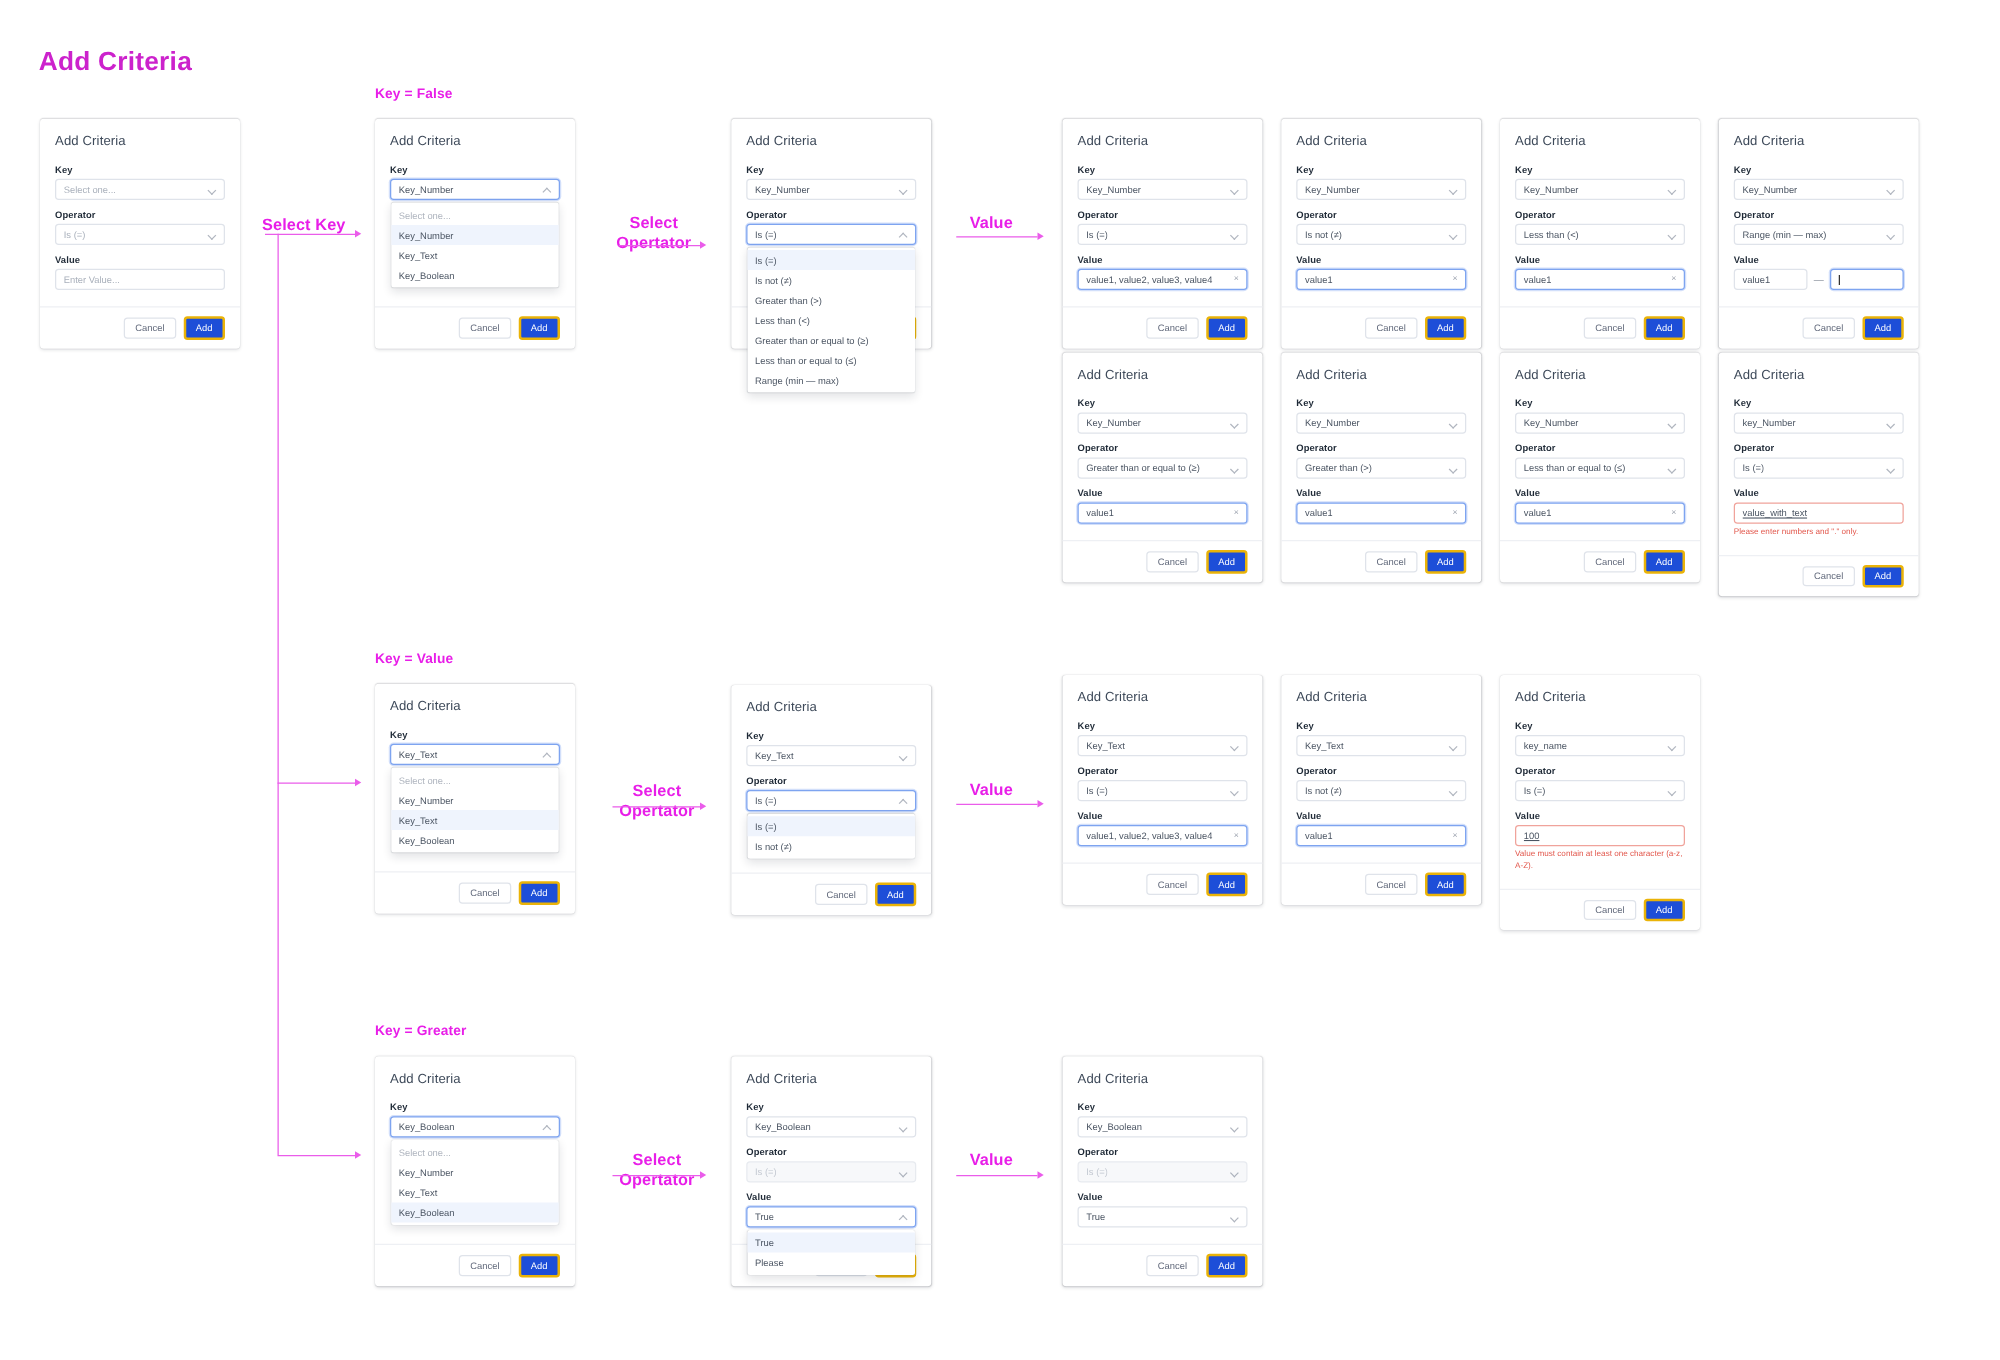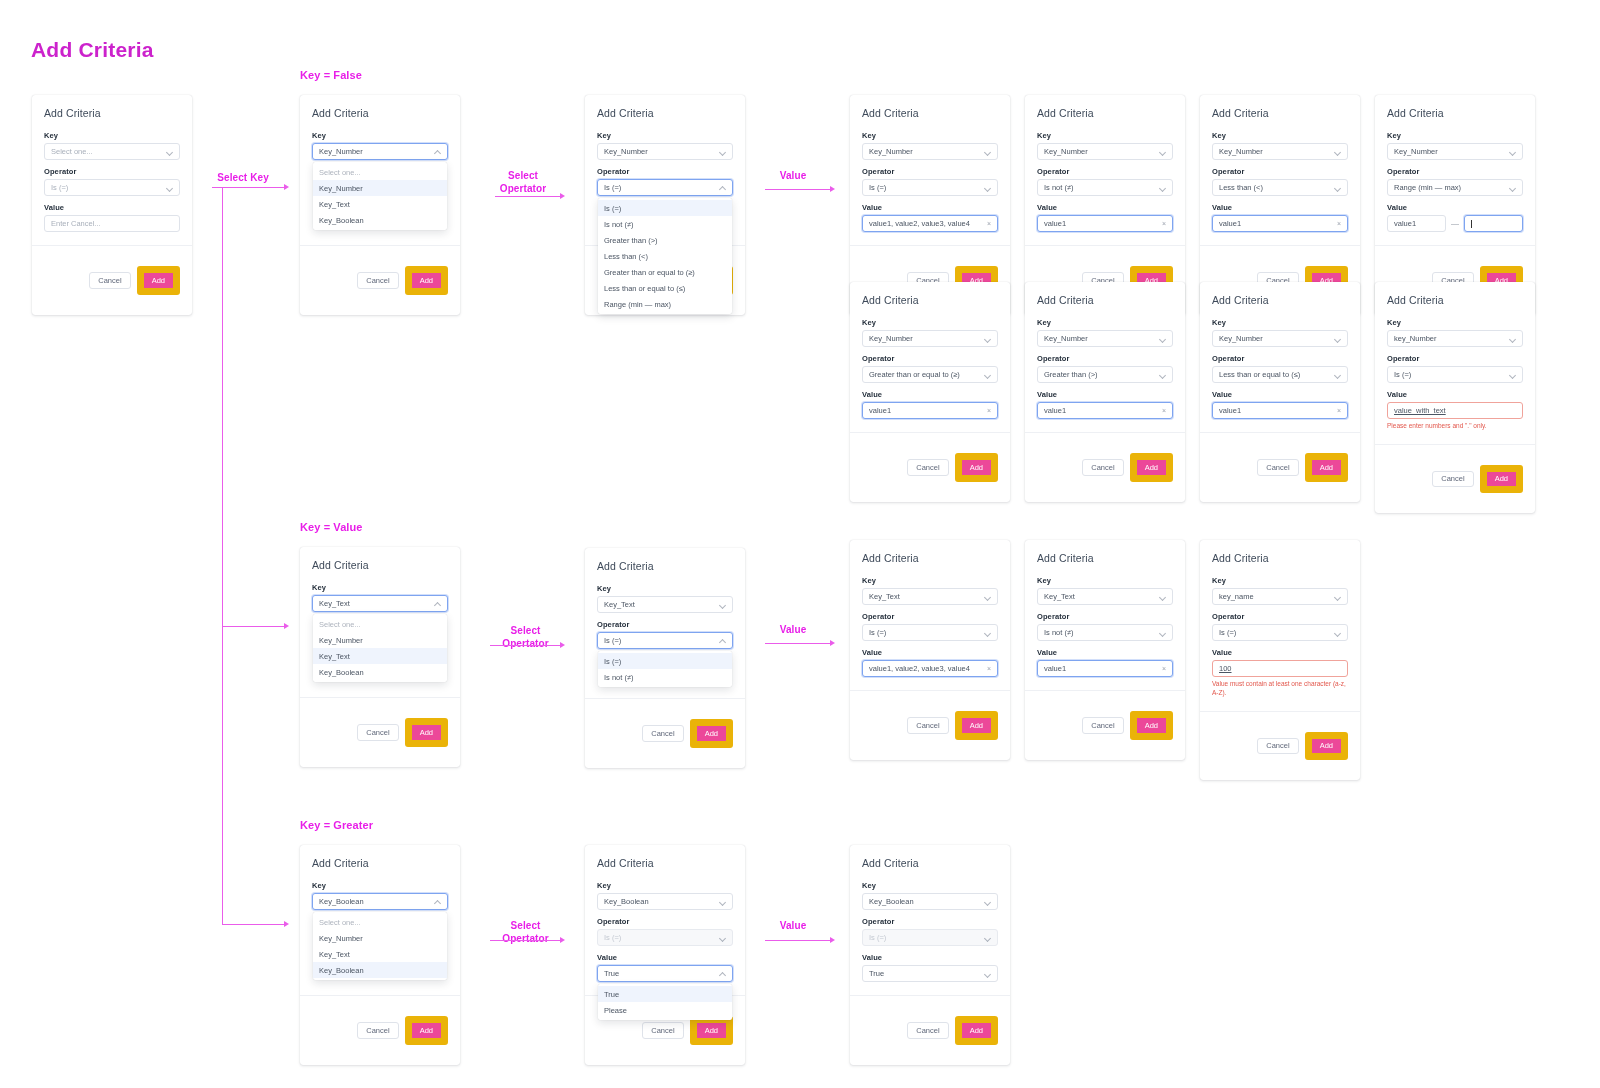--- a/index.html
+++ b/index.html
@@ -15,21 +15,21 @@
   #page-title{
     left:31px;top:38px;
     font-size:21px;font-weight:bold;color:#cc22cc;letter-spacing:.2px;
   }
   .section-label{
     font-size:11px;font-weight:bold;color:#e81ee8;letter-spacing:.1px;
   }
 
   
   .flow-label{
-    font-size:10px;font-weight:bold;color:#e81ee8;
+    font-size:13px;font-weight:bold;color:#e81ee8;
     line-height:1.25;text-align:center;letter-spacing:.1px;
   }
   .flow-line{background:#ea5cea;}
   .flow-h{height:1px;}
   .flow-v{width:1px;}
   .arrow-head{
     width:0;height:0;
     border-top:3.5px solid transparent;
     border-bottom:3.5px solid transparent;
     border-left:5px solid #ea5cea;
@@ -120,33 +120,33 @@
     display:inline-block;width:1px;height:8px;background:#333;
     vertical-align:middle;
   }
 
   .err-msg{
     font-size:6.5px;color:#e2574c;margin-top:3px;line-height:1.35;
   }
 
   .card-footer{
     border-top:1px solid #eef0f4;
-    padding:20px 12px;
+    padding:7px 12px;
     display:flex;justify-content:flex-end;align-items:center;gap:6px;
   }
   .btn{
     font-size:7.5px;border-radius:3px;
     padding:3.5px 8px;line-height:1;
     box-sizing:border-box;
   }
   .btn-cancel{
     background:#fff;border:1px solid #dfe3ea;color:#60687a;
   }
   .btn-add{
-    background:#ec4899;border:7px solid #eab308;color:#fff;
+    background:#1d4ed8;border:2px solid #eab308;color:#fff;
   }
 </style>
 </head>
 <body>
 
 <div class="abs" id="page-title">Add Criteria</div>
 
 <div class="abs section-label" style="left:300px;top:69px;">Key = False</div>
 <div class="abs section-label" style="left:300px;top:521px;">Key = Value</div>
 <div class="abs section-label" style="left:300px;top:819px;">Key = Greater</div>
@@ -200,21 +200,21 @@
       <div class="field-label">Operator</div>
       <div class="control placeholder">
         <span class="val">Is (=)</span>
         <span class="spacer"></span>
           <span class="chev"></span>
       </div>
     </div>
     <div class="field">
       <div class="field-label">Value</div>
       <div class="control placeholder">
-        <span class="val">Enter Cancel...</span>
+        <span class="val">Enter Value...</span>
       </div>
     </div>
   </div>
   <div class="card-footer">
     <div class="btn btn-cancel">Cancel</div>
     <div class="btn btn-add">Add</div>
   </div>
 </div>
 
 <div class="abs card" style="left:300px;top:95px;">

